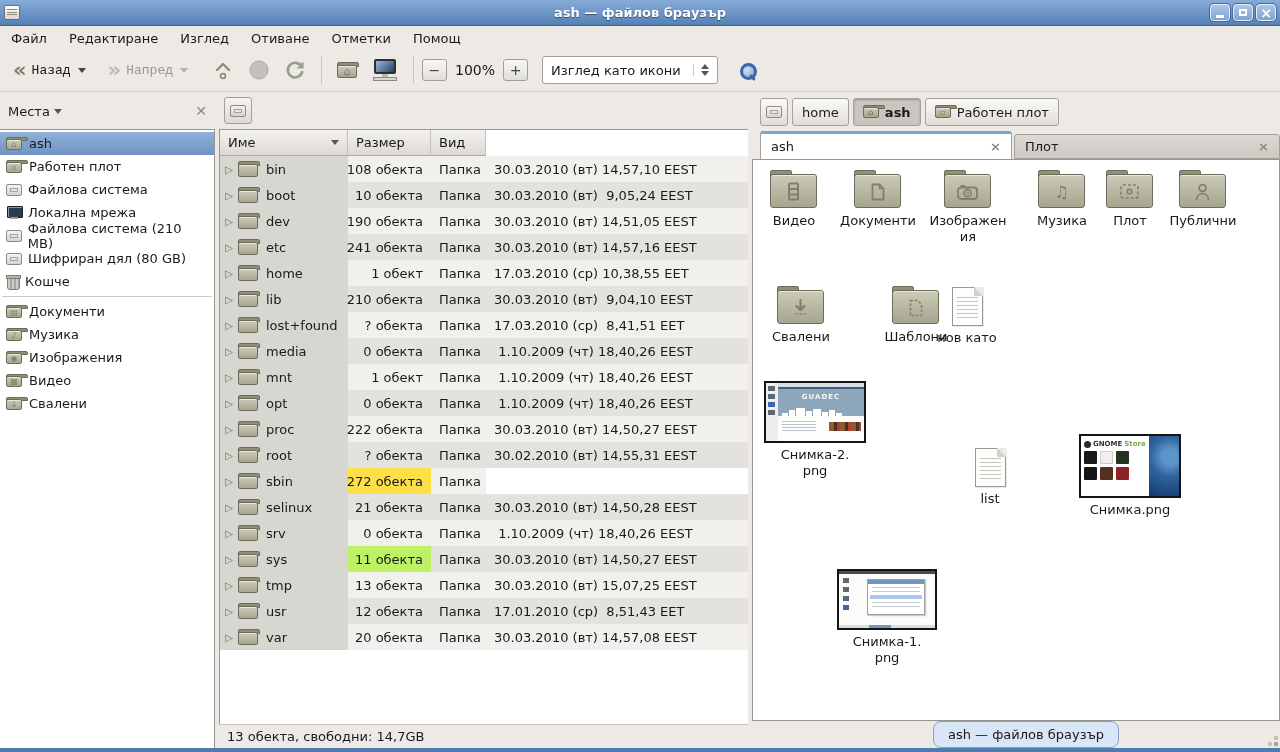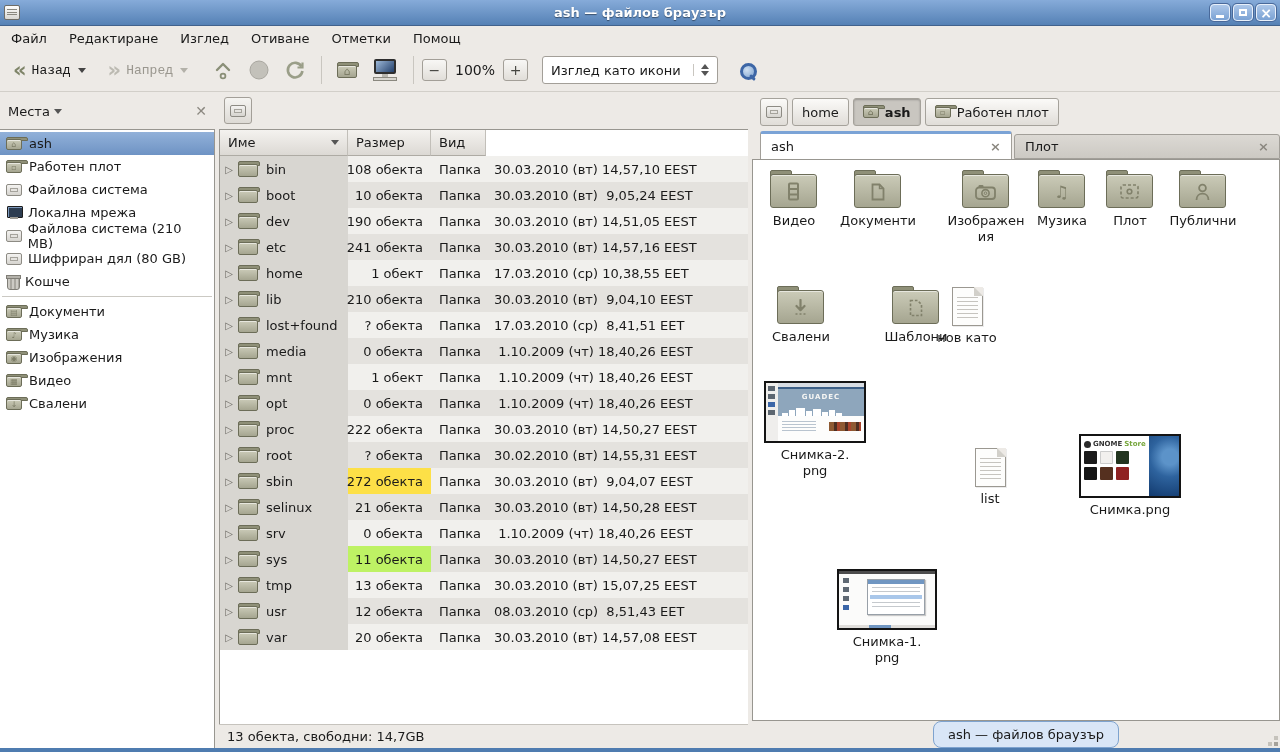--- a/index.html
+++ b/index.html
@@ -562,21 +562,20 @@
           <div class="td-name" style="width: 128px;">
             <span class="expander">▷</span>
     <span class="fold fold20" style="margin-right:7px;">
               <i class="tab"></i>
               <i class="bod"></i>
             </span>
             <span>sbin</span>
           </div>
           <div class="td num" style="width: 83px; background: #fde047;">272 обекта</div>
           <div class="td" style="width: 55px; background: rgb(241, 240, 237);">Папка</div>
-          <div class="td" style="flex: 1 1 0%; background: rgb(241, 240, 237);">30.03.2010 (вт)  9,04,07 EEST</div>
         </div>
         <div class="tree-row">
           <div class="td-name" style="width: 128px;">
             <span class="expander">▷</span>
     <span class="fold fold20" style="margin-right:7px;">
               <i class="tab"></i>
               <i class="bod"></i>
             </span>
             <span>selinux</span>
           </div>
@@ -627,21 +626,21 @@
           <div class="td-name" style="width: 128px;">
             <span class="expander">▷</span>
     <span class="fold fold20" style="margin-right:7px;">
               <i class="tab"></i>
               <i class="bod"></i>
             </span>
             <span>usr</span>
           </div>
           <div class="td num" style="width: 83px; background: rgb(228, 226, 222);">12 обекта</div>
           <div class="td" style="width: 55px; background: rgb(228, 226, 222);">Папка</div>
-          <div class="td" style="flex: 1 1 0%; background: rgb(228, 226, 222);">08.03.2010 (ср)  8,51,43 EET</div>
+          <div class="td" style="flex: 1 1 0%; background: rgb(228, 226, 222);">17.01.2010 (ср)  8,51,43 EET</div>
         </div>
         <div class="tree-row">
           <div class="td-name" style="width: 128px;">
             <span class="expander">▷</span>
     <span class="fold fold20" style="margin-right:7px;">
               <i class="tab"></i>
               <i class="bod"></i>
             </span>
             <span>var</span>
           </div>
@@ -711,21 +710,21 @@
             <i class="bod"></i>
             <span class="emb">
               <svg width="15" height="18">
                 <path d="M2.5 1.5h7l4 4v11h-11z" fill="none" stroke="#81816b" stroke-width="1.8"></path>
                 <path d="M9.5 1.5v4h4" fill="none" stroke="#81816b" stroke-width="1.4"></path>
               </svg>
             </span>
           </span>
           <div class="file-label">Документи</div>
         </div>
-        <div class="icon-item" style="left: 197px; top: 10px; width: 72px;">
+        <div class="icon-item" style="left: 179px; top: 10px; width: 72px;">
           <span class="fold fold48">
             <i class="tab"></i>
             <i class="bod"></i>
             <span class="emb">
               <svg width="21" height="16">
                 <rect x="1" y="3.5" width="19" height="11.5" rx="3" fill="none" stroke="#81816b" stroke-width="1.8"></rect>
                 <circle cx="10.5" cy="9.2" r="3.6" fill="none" stroke="#81816b" stroke-width="1.6"></circle>
                 <circle cx="10.5" cy="9.2" r="1.3" fill="none" stroke="#81816b" stroke-width="1"></circle>
                 <rect x="3.5" y="1" width="5" height="2.6" rx="1.2" fill="#81816b"></rect>
               </svg>

